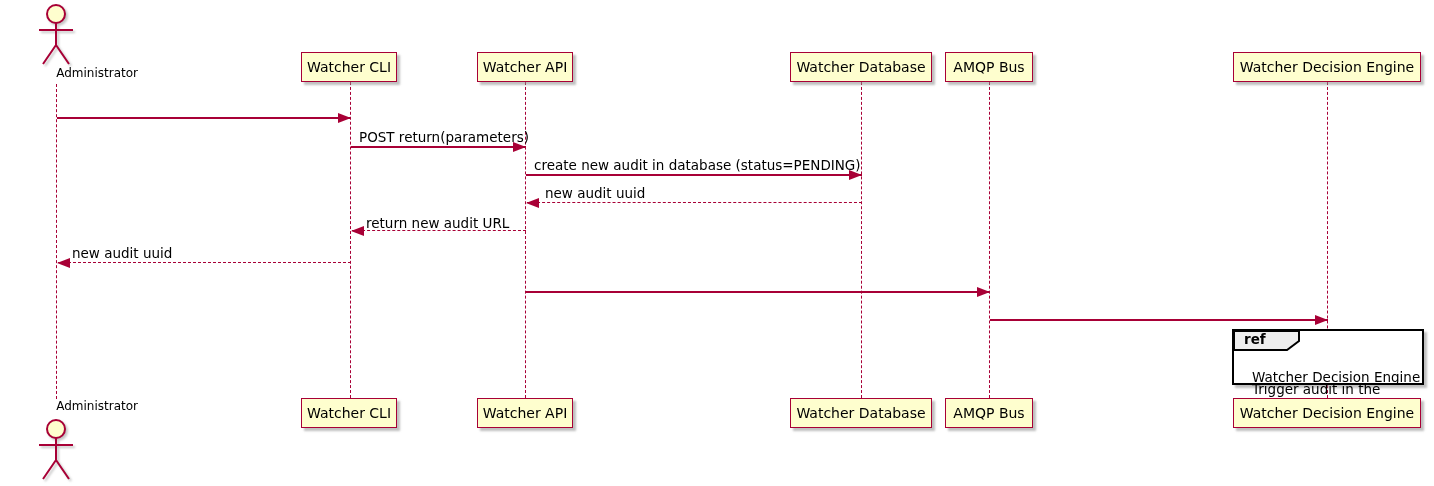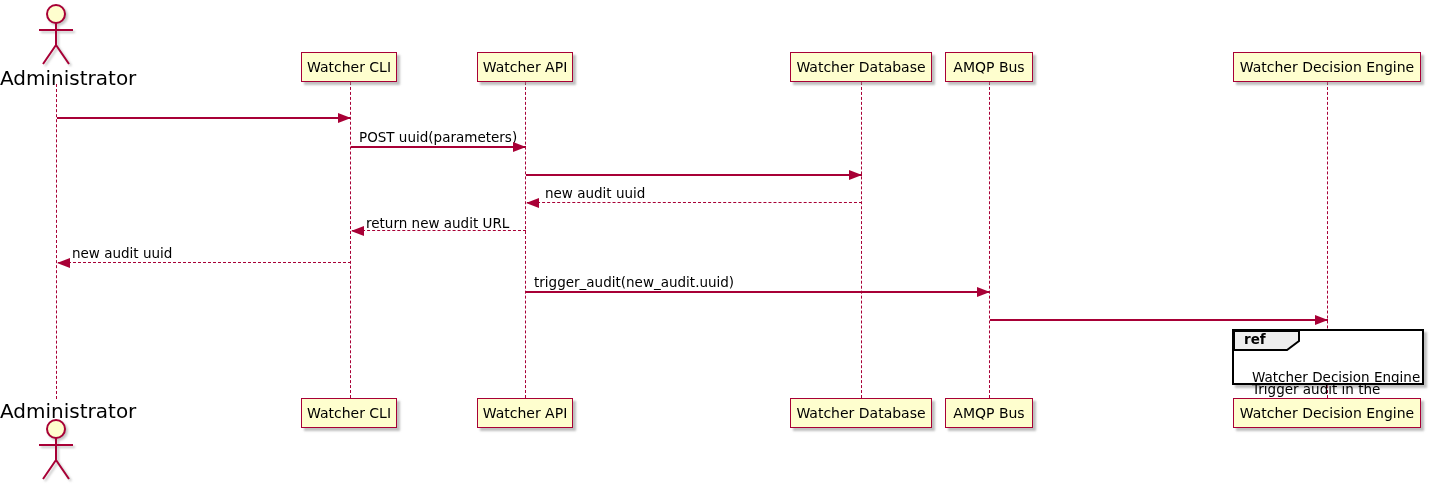--- a/index.html
+++ b/index.html
@@ -8,21 +8,21 @@
   .lifeline{position:absolute;width:0;border-left:1.5px dashed var(--stroke);}
   .pbox{position:absolute;height:30px;box-sizing:border-box;background:var(--participant_fill);
     border:1.8px solid var(--stroke);box-shadow:3px 3px 2px rgba(140,140,140,.55);
     display:flex;align-items:center;justify-content:center;font-size:14px;white-space:nowrap;}
   .msg-label{position:absolute;font-size:13.5px;white-space:nowrap;height:16px;line-height:16px;}
   .line-solid{position:absolute;height:1.5px;background:var(--stroke);}
   .line-dashed{position:absolute;height:0;border-top:1.5px dashed var(--stroke);}
   .arr{position:absolute;width:0;height:0;border-top:5px solid transparent;border-bottom:5px solid transparent;}
   .arr.r{border-left:13px solid var(--stroke);}
   .arr.l{border-right:13px solid var(--stroke);}
-  .actor-label{position:absolute;width:114px;text-align:right;font-size:20px;white-space:nowrap;}
+  .actor-label{position:absolute;width:114px;text-align:right;font-size:12px;white-space:nowrap;margin-left:24px;}
   svg.actor{position:absolute;filter:drop-shadow(2.5px 2.5px 1px rgba(140,140,140,.5));}
   svg.actor circle{fill:var(--participant_fill);stroke:var(--stroke);stroke-width:2;}
   svg.actor path{fill:none;stroke:var(--stroke);stroke-width:2;}
   .refbox{position:absolute;left:1232px;top:329px;width:192px;height:56px;box-sizing:border-box;
     background:var(--ref_fill);border:2px solid var(--ref_border);box-shadow:3px 3px 2px rgba(140,140,140,.55);}
   .reftab{position:absolute;left:-1px;top:-1px;}
   .reftab polygon{fill:var(--ref_tab_fill);stroke:var(--ref_border);stroke-width:2;}
   .reftab-label{position:absolute;left:10px;top:0px;font-weight:bold;font-size:13.5px;}
   .refline{position:absolute;left:18px;font-size:13.5px;white-space:nowrap;}
 </style>
@@ -34,40 +34,40 @@
   <div class="lifeline" style="left:56px;top:84px;height:315px;"></div>
   <div class="lifeline" style="left:350px;top:82px;height:316px;"></div>
   <div class="lifeline" style="left:525px;top:82px;height:316px;"></div>
   <div class="lifeline" style="left:861px;top:82px;height:316px;"></div>
   <div class="lifeline" style="left:989px;top:82px;height:316px;"></div>
   <div class="lifeline" style="left:1327px;top:82px;height:316px;"></div>
 
   <div class="line-solid" style="left:57px;top:117px;width:294px;"></div>
   <div class="arr r" style="left:338px;top:113px;"></div>
 
-  <div class="msg-label" style="left:359px;top:129px;">POST uuid(parameters)</div>
+  <div class="msg-label" style="left:359px;top:129px;">POST return(parameters)</div>
   <div class="line-solid" style="left:351px;top:146px;width:175px;"></div>
   <div class="arr r" style="left:513px;top:142px;"></div>
 
+  <div class="msg-label" style="left:534px;top:157px;">create new audit in database (status=PENDING)</div>
   <div class="line-solid" style="left:526px;top:174px;width:336px;"></div>
   <div class="arr r" style="left:849px;top:170px;"></div>
 
   <div class="msg-label" style="left:545px;top:185px;">new audit uuid</div>
   <div class="line-dashed" style="left:527px;top:202px;width:335px;"></div>
   <div class="arr l" style="left:526px;top:198px;"></div>
 
   <div class="msg-label" style="left:366px;top:215px;">return new audit URL</div>
   <div class="line-dashed" style="left:352px;top:230px;width:174px;"></div>
   <div class="arr l" style="left:351px;top:226px;"></div>
 
   <div class="msg-label" style="left:72px;top:245px;">new audit uuid</div>
   <div class="line-dashed" style="left:58px;top:262px;width:293px;"></div>
   <div class="arr l" style="left:57px;top:258px;"></div>
 
-  <div class="msg-label" style="left:534px;top:274px;">trigger_audit(new_audit.uuid)</div>
   <div class="line-solid" style="left:526px;top:291px;width:464px;"></div>
   <div class="arr r" style="left:977px;top:287px;"></div>
 
   <div class="line-solid" style="left:990px;top:319px;width:338px;"></div>
   <div class="arr r" style="left:1315px;top:315px;"></div>
 
   <div class="refbox">
     <svg class="reftab" width="68" height="22" viewBox="0 0 68 22">
       <polygon points="1,1 66,1 66,11 54,20 1,20"></polygon>
     </svg>

